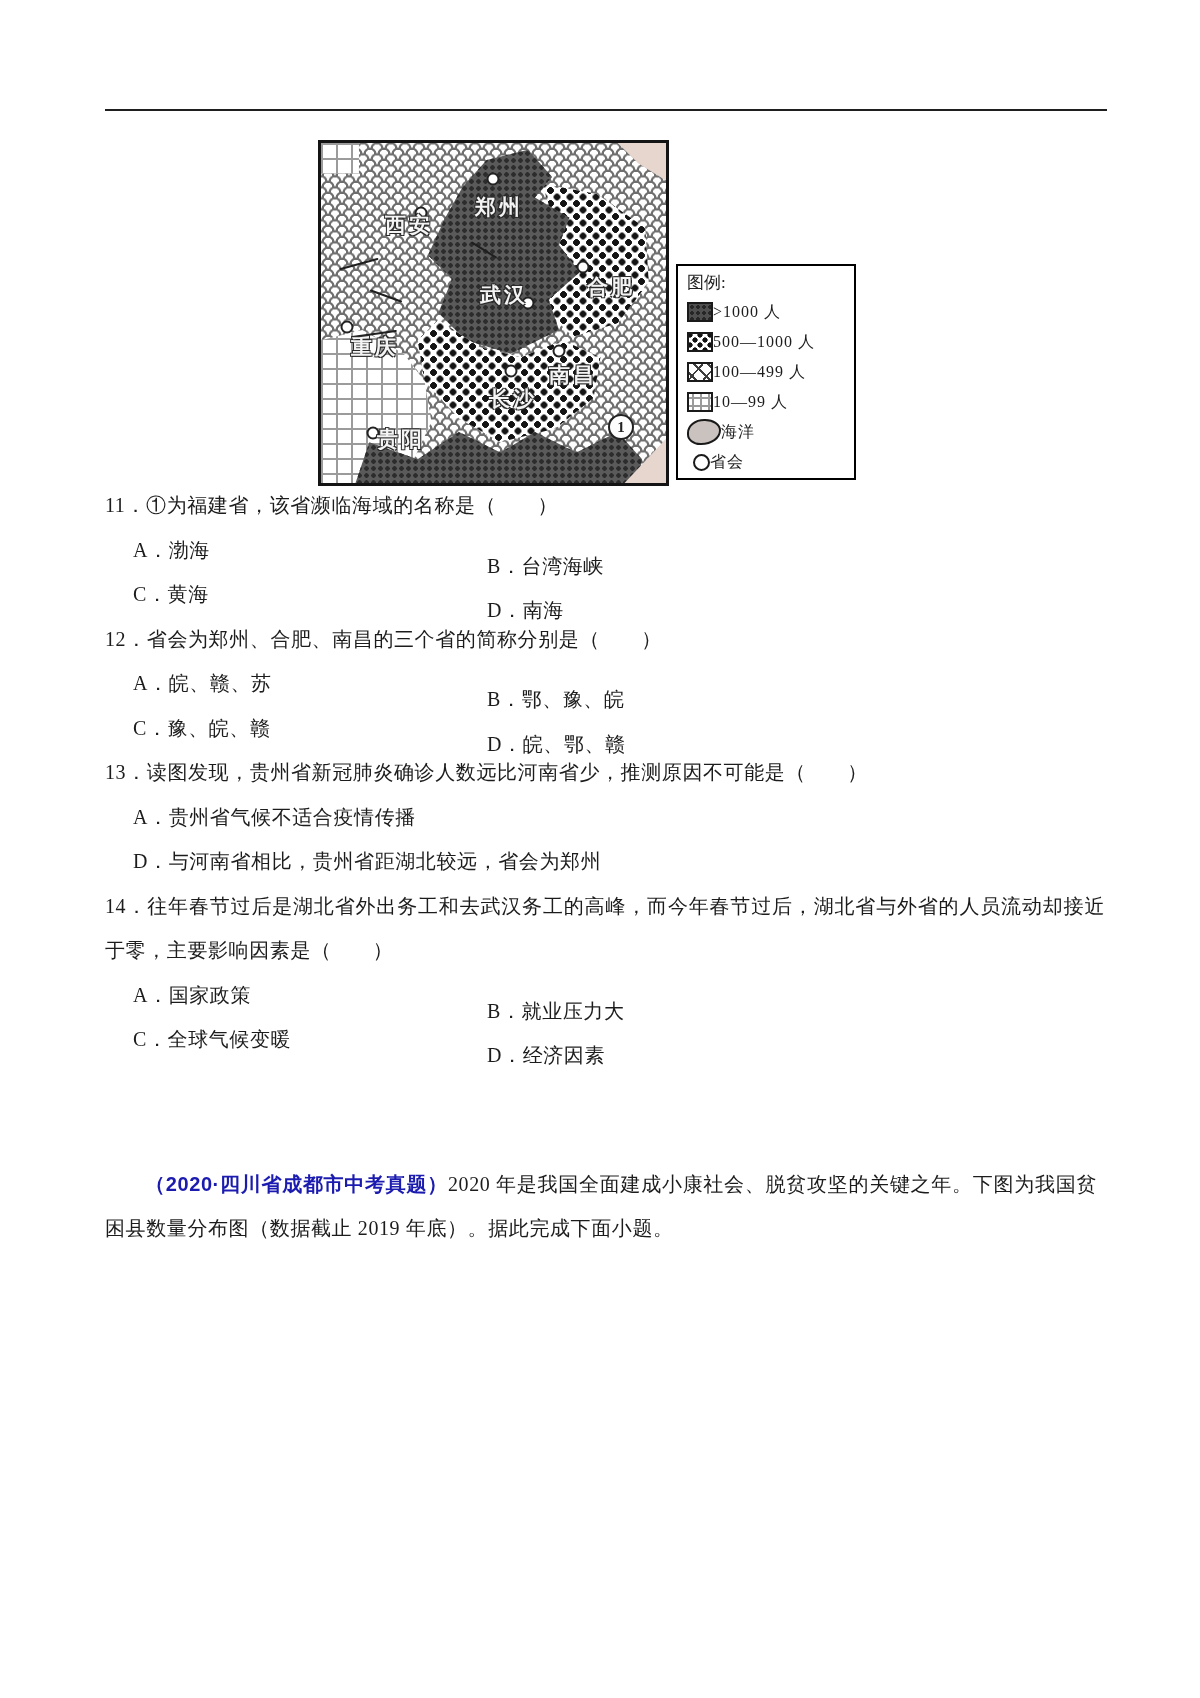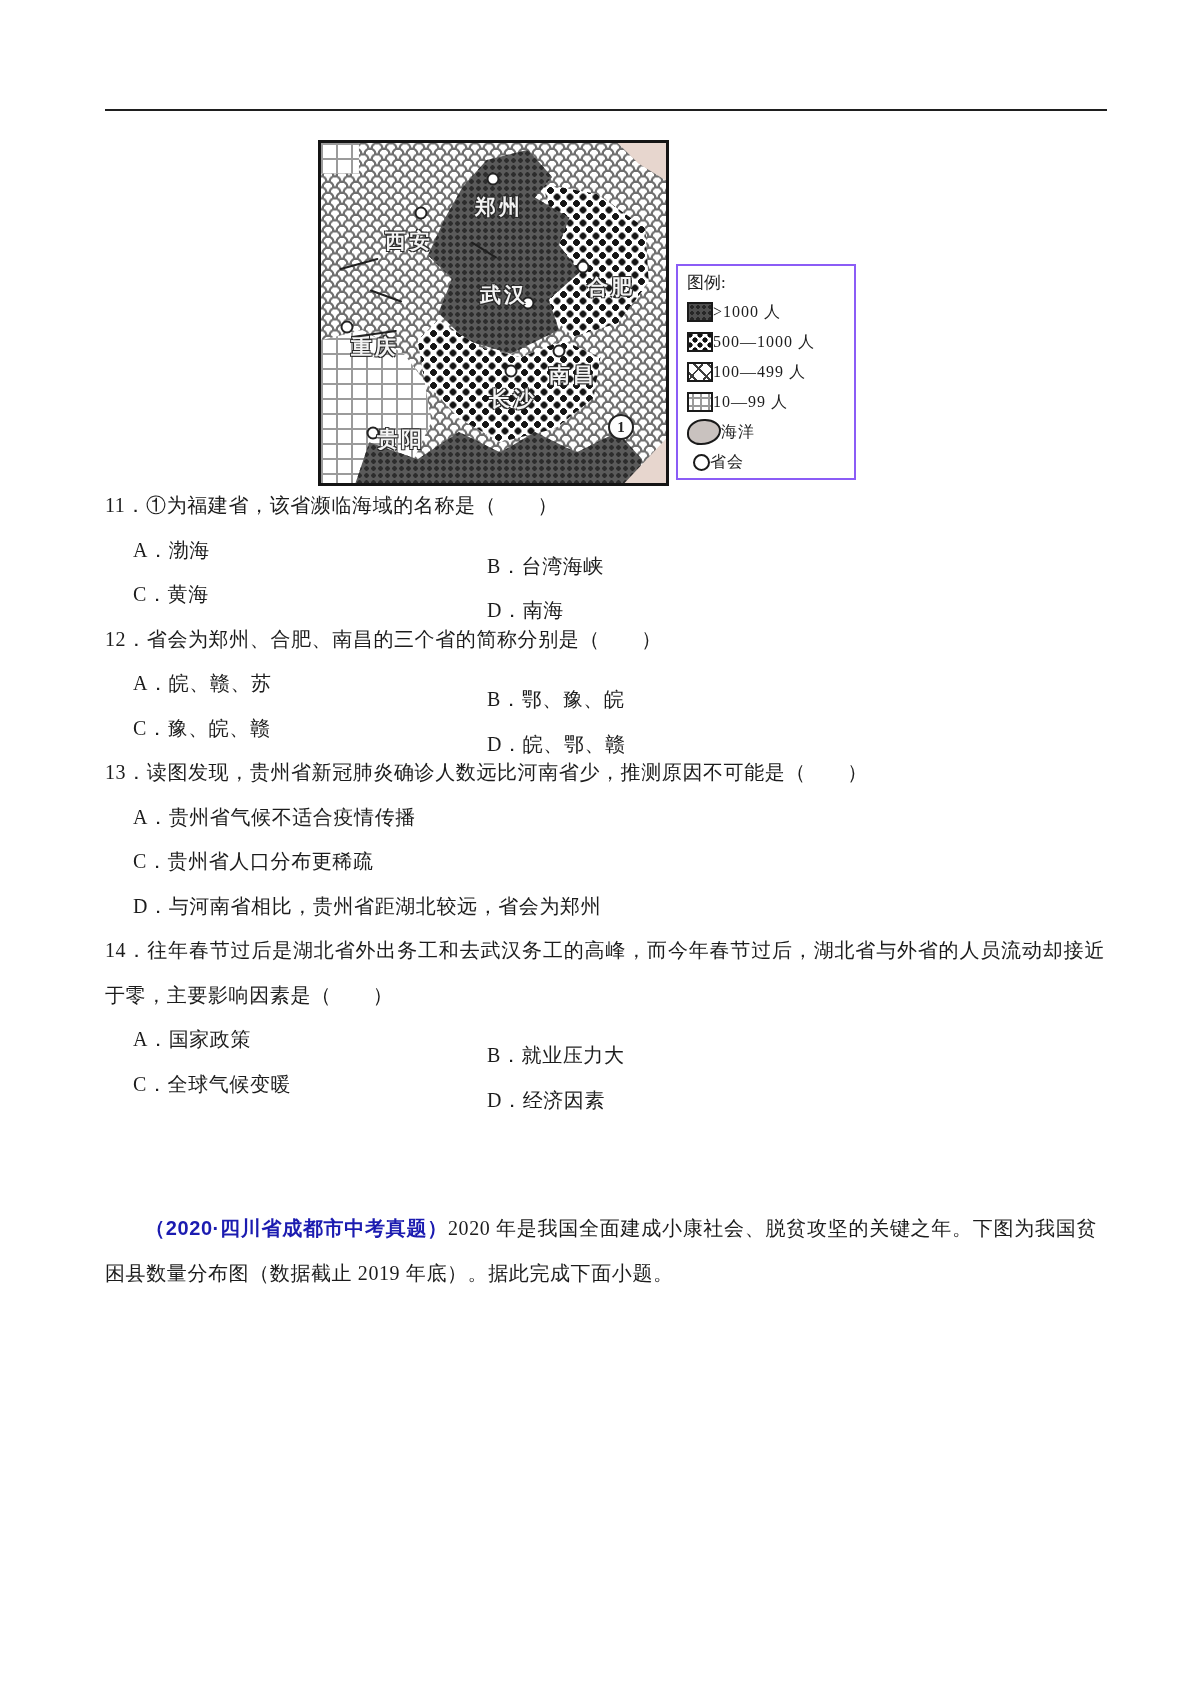--- a/index.html
+++ b/index.html
@@ -64,21 +64,21 @@
     position:absolute;width:22px;height:22px;border:2px solid #222;border-radius:50%;
     background:#fdfdfd;transform:translate(-50%,-50%);
     display:flex;align-items:center;justify-content:center;
     font-size:15px;font-weight:bold;color:#222;
   }
   .sq{position:absolute;height:2px;background:#1f1f1f;border-radius:2px;}
 
   
   .legend{
     position:absolute;left:676px;top:264px;width:180px;height:216px;
-    border:2px solid #8b5cf6;background:#fff;box-sizing:border-box;padding:5px 10px 0 9px;
+    border:2px solid #000000;background:#fff;box-sizing:border-box;padding:5px 10px 0 9px;
   }
   .legend-title{font-size:17px;color:#222;height:26px;line-height:24px;}
   .lrow{display:flex;align-items:center;height:30px;}
   .swatch{width:26px;height:20px;border:2px solid #1a1a1a;box-sizing:border-box;flex:0 0 auto;}
   .sw-dark{background-color:#4f4f4f;background-image:radial-gradient(circle,#262626 1.6px,transparent 2px);background-size:6px 6px;}
   .sw-checker{background-color:#fff;background-image:radial-gradient(circle,#111 2.4px,transparent 2.8px),radial-gradient(circle,#111 2.4px,transparent 2.8px);background-size:10px 10px;background-position:1px 1px,6px 6px;}
   .sw-rubble{background-color:#fff;background-image:repeating-linear-gradient(45deg,transparent 0 4px,#3d3d3d 4px 6px,transparent 6px 10px),repeating-linear-gradient(-48deg,transparent 0 5px,#3d3d3d 5px 6.6px,transparent 6.6px 11px);}
   .sw-grid{background-color:#fff;background-image:linear-gradient(#9a9a9a 2px,transparent 2px),linear-gradient(90deg,#9a9a9a 2px,transparent 2px);background-size:8px 8px;background-position:3px 3px;}
   .sw-ocean{width:30px;height:22px;border:2px solid #1a1a1a;background:#c9c2bf;border-radius:52% 48% 60% 40% / 55% 45% 58% 42%;}
   .sw-capital{width:13px;height:13px;border:2px solid #1a1a1a;border-radius:50%;background:#fff;margin-left:6px;}
@@ -121,21 +121,21 @@
 
     <span class="cap-dot" style="left:100px;top:70px;"></span>
     <span class="cap-dot" style="left:172px;top:36px;"></span>
     <span class="cap-dot" style="left:207px;top:160px;"></span>
     <span class="cap-dot" style="left:262px;top:124px;"></span>
     <span class="cap-dot" style="left:26px;top:184px;"></span>
     <span class="cap-dot" style="left:238px;top:208px;"></span>
     <span class="cap-dot" style="left:190px;top:228px;"></span>
     <span class="cap-dot" style="left:52px;top:290px;"></span>
 
-    <span class="city" style="left:88px;top:98px;">西安</span>
+    <span class="city" style="left:88px;top:82px;">西安</span>
     <span class="city" style="left:178px;top:64px;">郑州</span>
     <span class="city" style="left:183px;top:152px;">武汉</span>
     <span class="city" style="left:290px;top:144px;">合肥</span>
     <span class="city" style="left:54px;top:204px;">重庆</span>
     <span class="city" style="left:252px;top:232px;">南昌</span>
     <span class="city" style="left:192px;top:256px;">长沙</span>
     <span class="city" style="left:80px;top:296px;">贵阳</span>
 
     <span class="ring" style="left:300px;top:284px;">
         <i style="font-style:normal">1</i>
@@ -192,21 +192,20 @@
       </div>
       <div class="optrow">
         <span class="optA">C．豫、皖、赣</span>
         <span class="optB">D．皖、鄂、赣</span>
       </div>
     </div>
 
     <div class="q">
       <p class="stem"><span>13．</span><span>读图发现，贵州省新冠肺炎确诊人数远比河南省少，推测原因不可能是（　　）</span></p>
       <span class="optFull">A．贵州省气候不适合疫情传播</span>
-      <span class="optFull">C．贵州省人口分布更稀疏</span>
       <span class="optFull">D．与河南省相比，贵州省距湖北较远，省会为郑州</span>
     </div>
 
     <div class="q">
       <p class="stem"><span>14．</span><span>往年春节过后是湖北省外出务工和去武汉务工的高峰，而今年春节过后，湖北省与外省的人员流动却接近于零，主要影响因素是（　　）</span></p>
       <div class="optrow">
         <span class="optA">A．国家政策</span>
         <span class="optB">B．就业压力大</span>
       </div>
       <div class="optrow">

